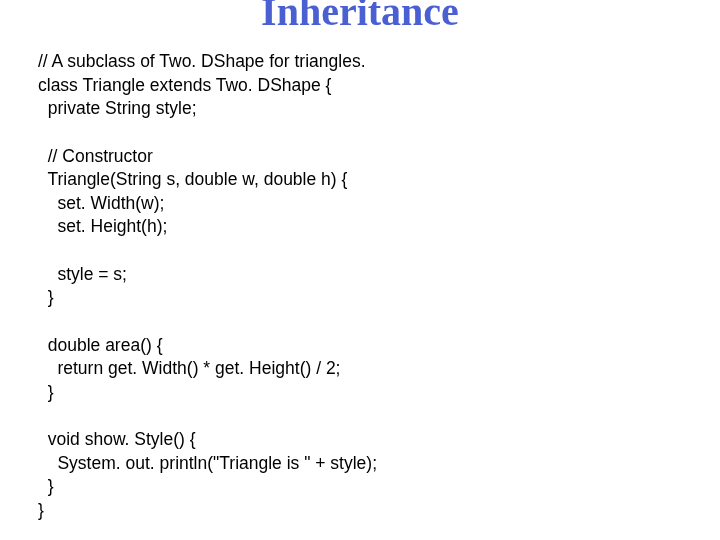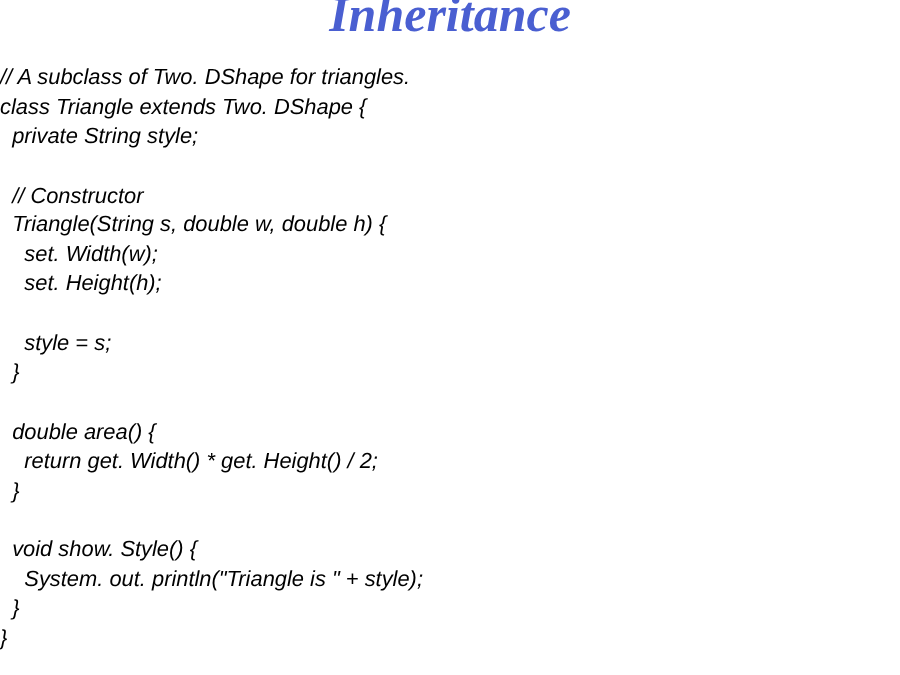--- a/index.html
+++ b/index.html
@@ -9,40 +9,40 @@
     height: 540px;
     background: #ffffff;
     font-family: Arial, Helvetica, sans-serif;
     overflow: hidden;
   }
   .slide {
     width: 720px;
     height: 540px;
     position: relative;
     box-sizing: border-box;
-    font-style: italic;
   }
   .title {
     font-family: "Comic Sans MS", "Comic Sans", cursive;
     font-size: 40px;
     color: #4a5fd1;
     text-align: center;
     margin: 0;
     padding-top: 0;
     line-height: 1;
     position: relative;
     top: -8px;
   }
   .code {
     font-family: Arial, Helvetica, sans-serif;
     font-size: 17.5px;
     color: #000000;
     white-space: pre;
     line-height: 1.35;
     margin: 0;
+    padding-left: 38px;
     padding-top: 10px;
   }
 </style>
 </head>
 <body>
 
 <div class="slide">
   <h1 class="title">Inheritance</h1>
   <pre class="code">// A subclass of Two. DShape for triangles.
 class Triangle extends Two. DShape {

